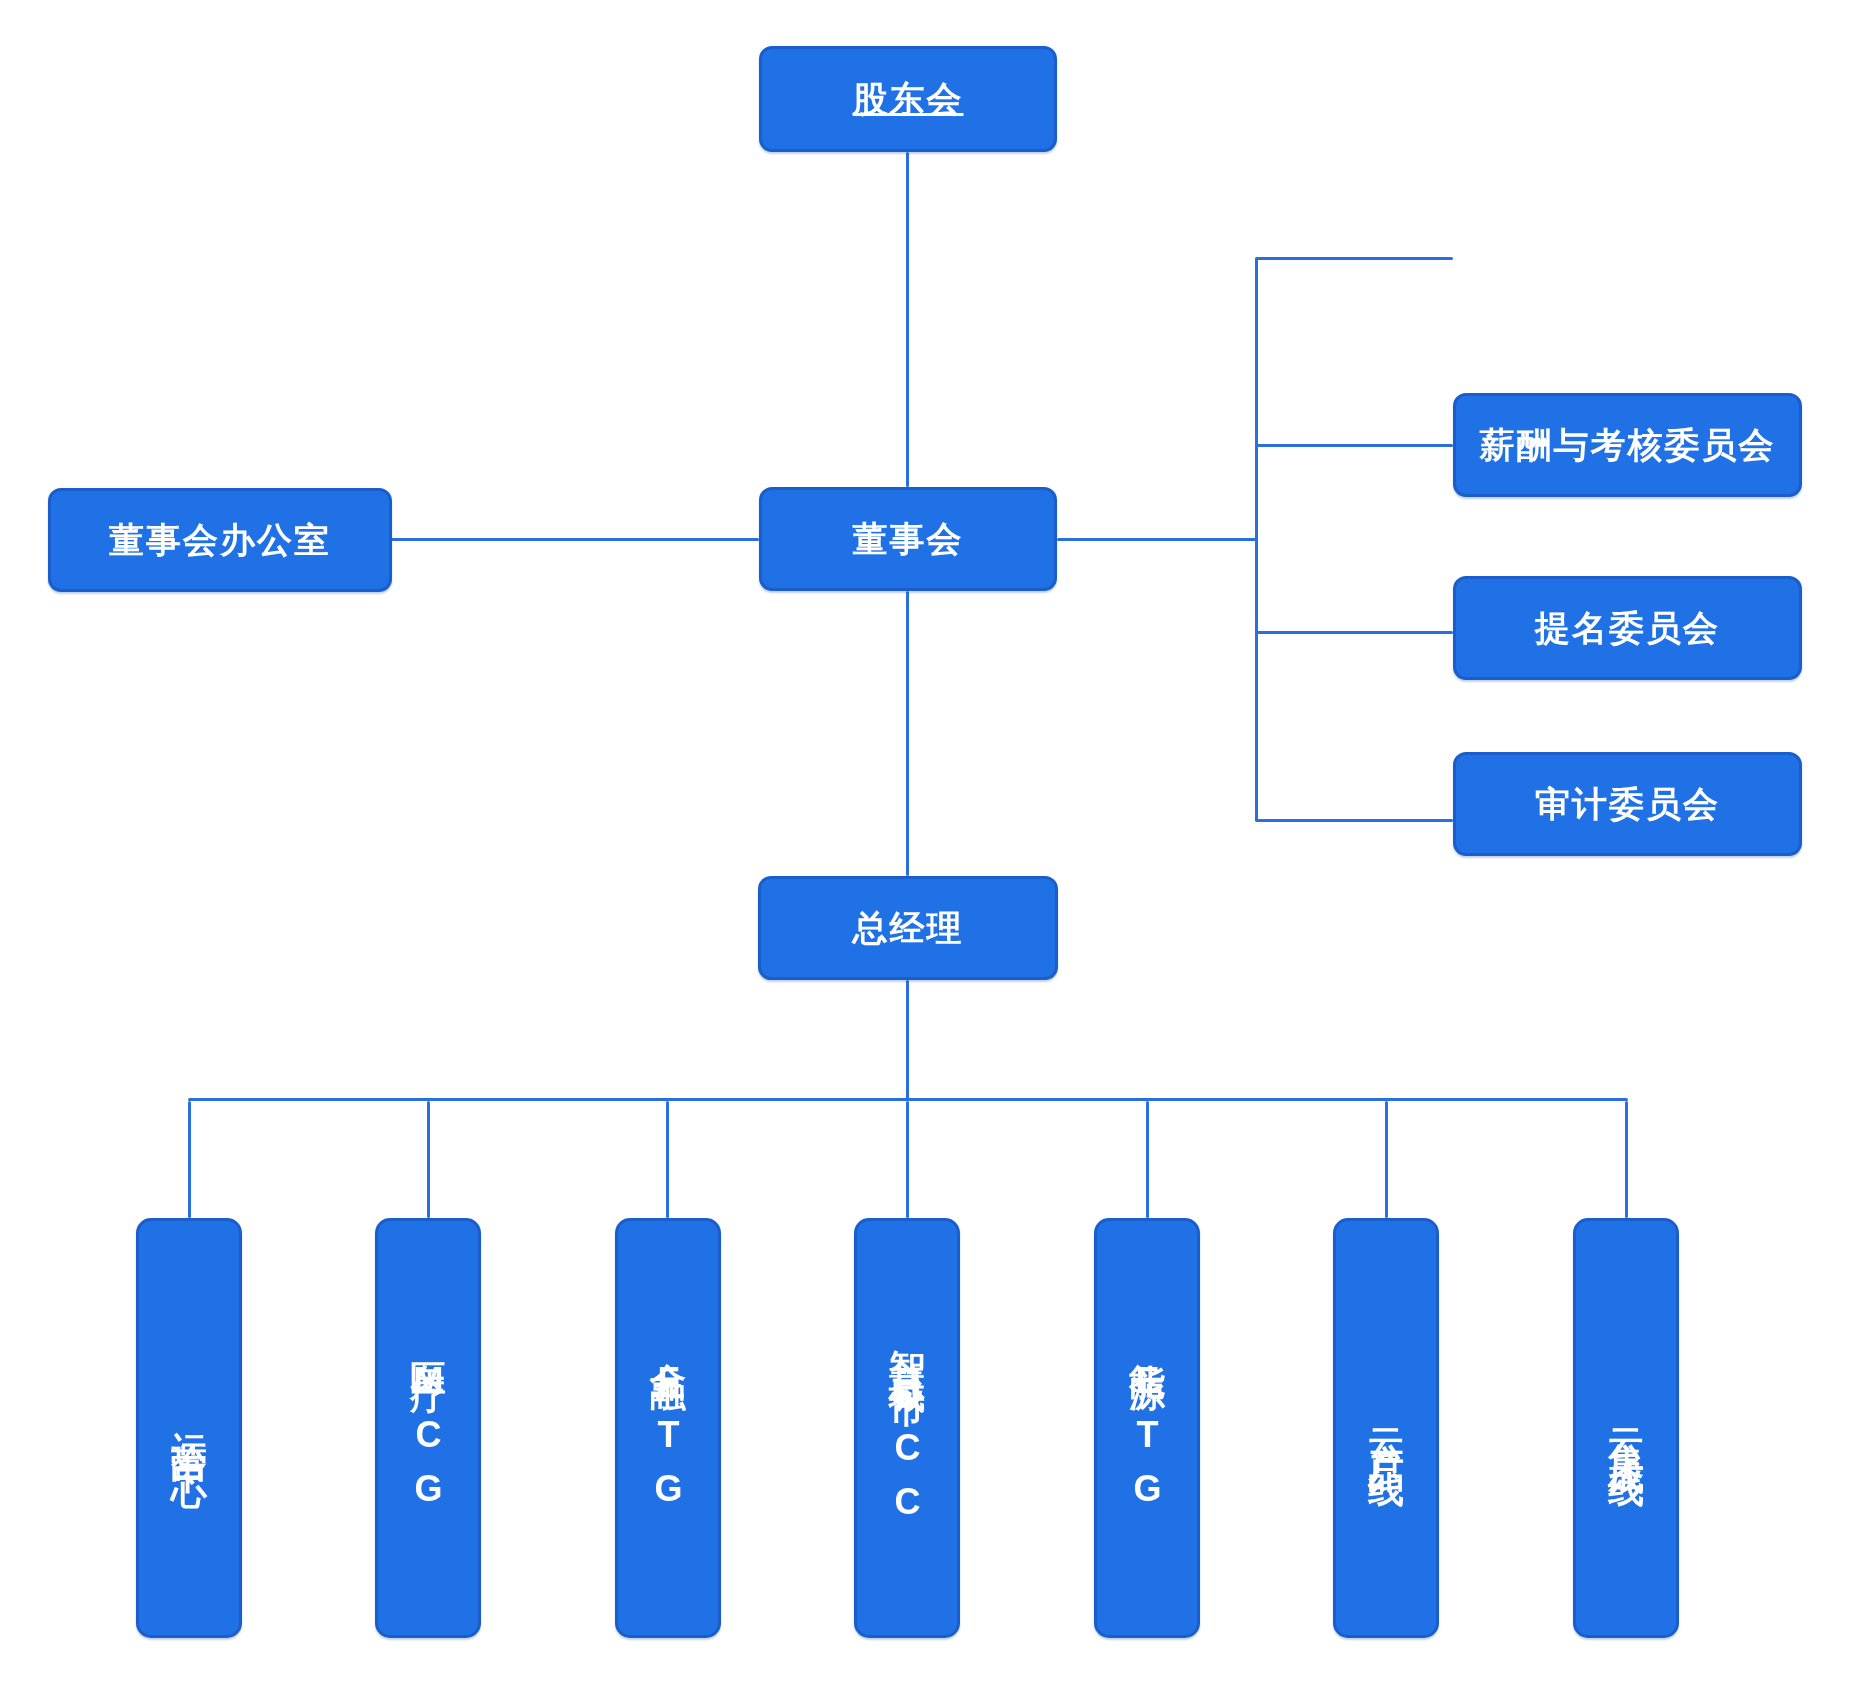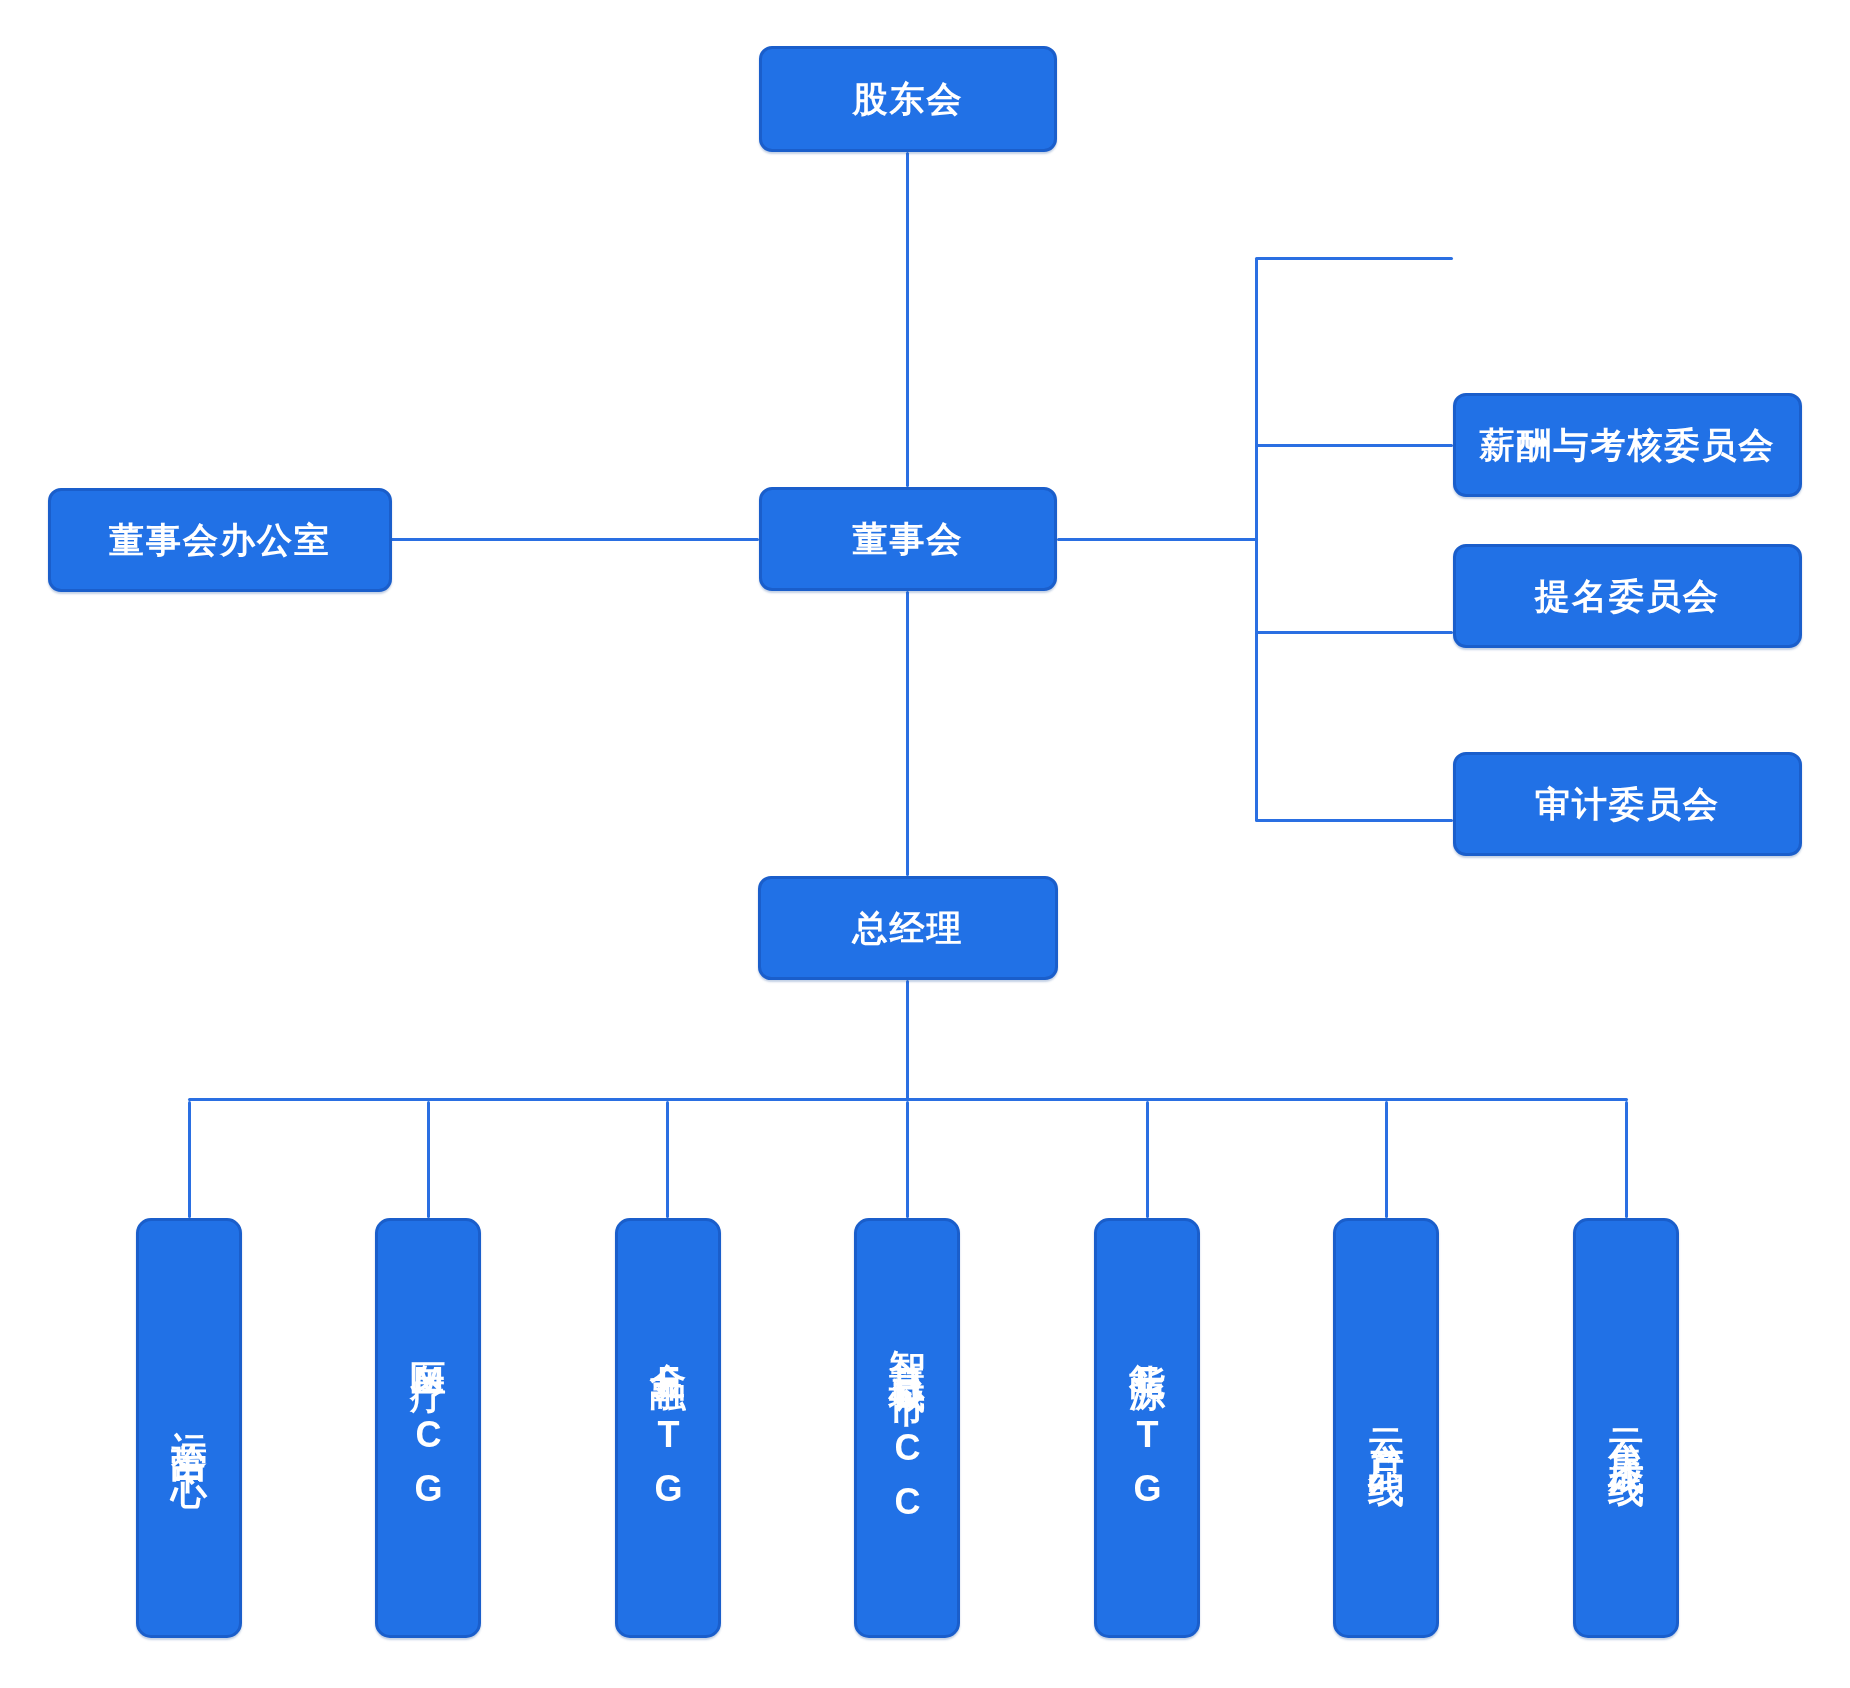--- a/index.html
+++ b/index.html
@@ -43,28 +43,28 @@
   }
   .vnode .vlabel {
     writing-mode: vertical-lr;
     text-orientation: upright;
     letter-spacing: 13px;
     font-size: 36px;
     line-height: 106px;
     text-indent: 0;
   }
   
-  .n-shareholders { left: 759px; top: 46px;  width: 298px; height: 106px; }
+  .n-shareholders { left: 759px; top: 46px;  width: 298px; height: 106px; text-decoration: underline; }
   .n-board-office { left: 48px;  top: 488px; width: 344px; }
   .n-board        { left: 759px; top: 487px; width: 298px; }
   .n-gm           { left: 758px; top: 876px; width: 300px; align-items: center; }
   .n-committee    { left: 1453px; width: 349px; }
   .n-c1 { top: 205px; }
   .n-c2 { top: 393px; }
-  .n-c3 { top: 544px; }
+  .n-c3 { top: 576px; }
   .n-c4 { top: 752px; }
   .n-d1 { left: 136px; }
   .n-d2 { left: 375px; }
   .n-d3 { left: 615px; }
   .n-d4 { left: 854px; }
   .n-d5 { left: 1094px; }
   .n-d6 { left: 1333px; }
   .n-d7 { left: 1573px; }
   
   .line {

